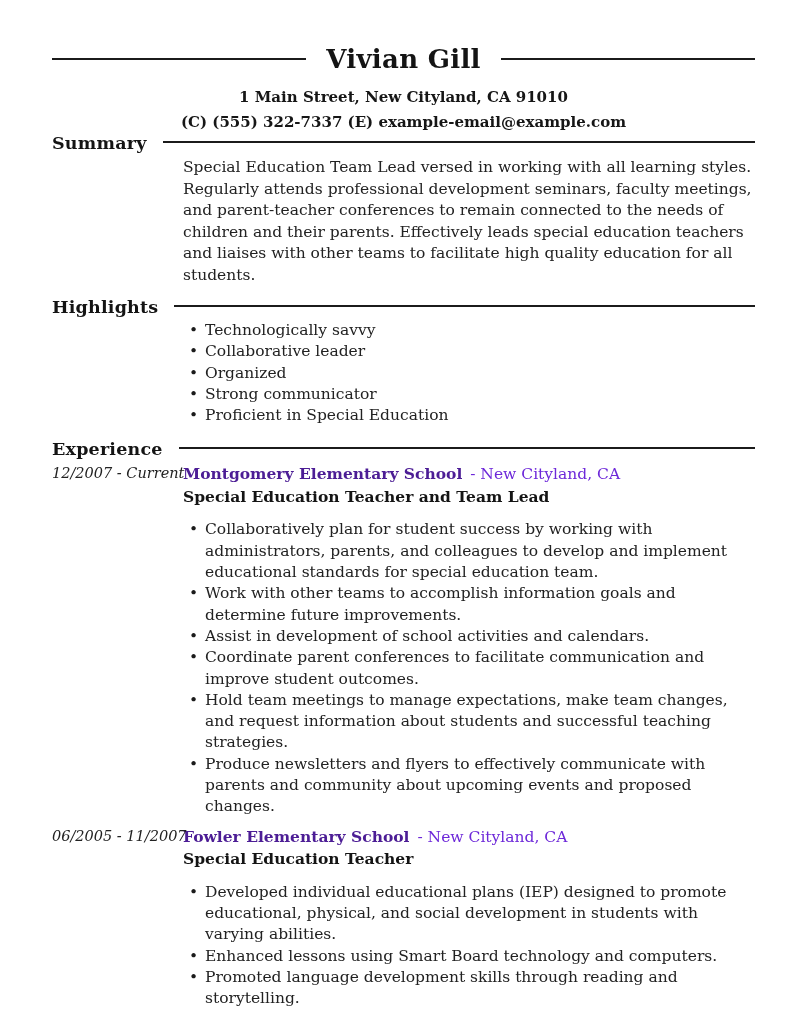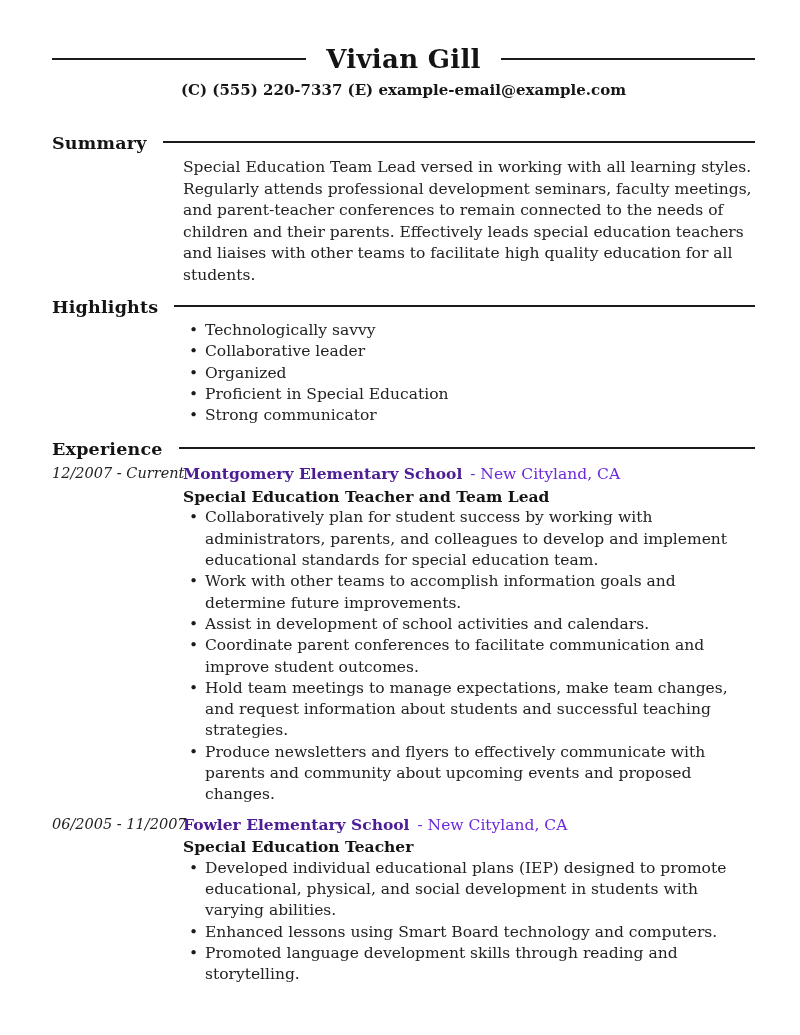--- a/index.html
+++ b/index.html
@@ -29,21 +29,21 @@
   .contact-line { margin-top:7px; }
 
   
   .section-header { display:flex; align-items:center; }
   .section-title {
     font-size:17.5px; font-weight:bold; white-space:nowrap;
     letter-spacing:0.2px; color:#141414;
   }
   .section-rule { flex:1; height:2px; background:#1b1b1b; margin-left:16px; margin-top:-2px; }
 
-  .section-summary    { margin-top:34px; }
+  .section-summary    { margin-top:2px; }
   .section-highlights { margin-top:11px; }
   .section-experience { margin-top:13px; }
 
   .body-text {
     margin-left:131px; margin-top:4px;
     font-size:15.5px; line-height:21.5px; color:#222222;
   }
 
   
   ul.bullets { list-style:none; margin:0; padding:0; }
@@ -63,54 +63,55 @@
   .job { position:relative; margin-left:131px; margin-top:4px; }
   .job + .job { margin-top:8px; }
   .job-dates {
     position:absolute; left:-131px; top:2px; width:128px;
     font-size:14.5px; color:#222222; white-space:nowrap;font-style:italic;
   }
   .job-company-line { font-size:15.5px; line-height:21.5px; }
   .job-company { font-weight:bold; color:#4c1d95; }
   .job-location { color:#6d28d9; margin-left:3px; }
   .job-title { font-size:15.5px; line-height:21.5px; font-weight:bold; color:#141414; }
-  .job ul.bullets { margin-top:0; }
+  .job ul.bullets { margin-top:12px; }
 </style>
 </head>
 <body>
 
 <div class="page">
 
   <div class="name-row">
     <div class="name-rule left"></div>
     <div class="name">Vivian Gill</div>
     <div class="name-rule right"></div>
   </div>
-  <div class="contact-line">(C) (555) 220-7337 (E) example-email@example.com</div>
+  <div class="address-line">1 Main Street, New Cityland, CA 91010</div>
+  <div class="contact-line">(C) (555) 322-7337 (E) example-email@example.com</div>
 
   <div class="section-summary">
     <div class="section-header">
       <span class="section-title">Summary</span>
       <span class="section-rule"></span>
     </div>
     <p class="body-text">Special Education Team Lead versed in working with all learning styles. Regularly attends professional development seminars, faculty meetings, and parent-teacher conferences to remain connected to the needs of children and their parents. Effectively leads special education teachers and liaises with other teams to facilitate high quality education for all students.</p>
   </div>
 
   <div class="section-highlights">
     <div class="section-header">
       <span class="section-title">Highlights</span>
       <span class="section-rule"></span>
     </div>
     <div class="highlights-cols">
       <ul class="bullets col-right">
         <li>Technologically savvy</li>
         <li>Collaborative leader</li>
         <li>Organized</li>
+        <li>Strong communicator</li>
         <li>Proficient in Special Education</li>
-        <li>Strong communicator</li>
       </ul>
     </div>
   </div>
 
   <div class="section-experience">
     <div class="section-header">
       <span class="section-title">Experience</span>
       <span class="section-rule"></span>
     </div>
 

